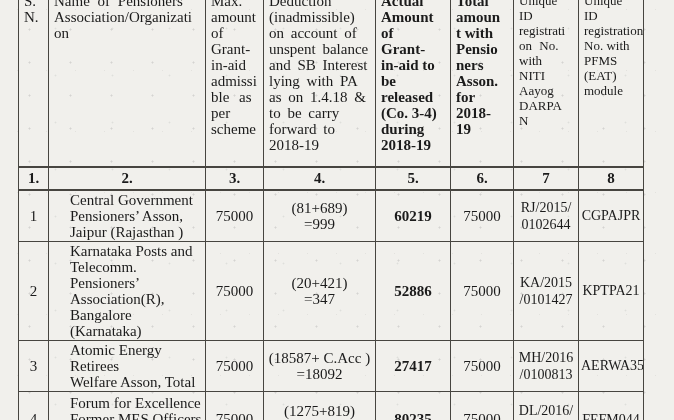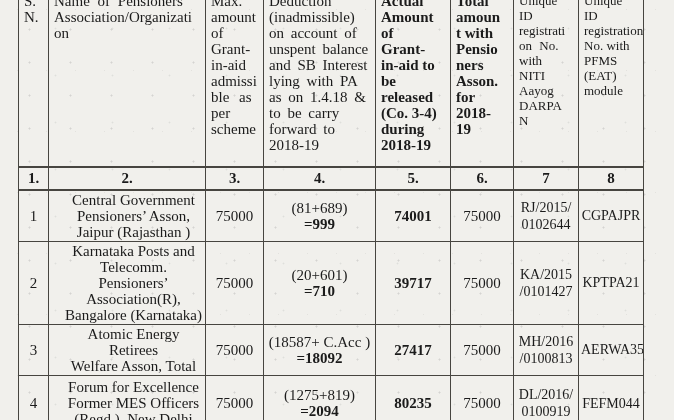--- a/index.html
+++ b/index.html
@@ -44,27 +44,27 @@
   tr.nums{height:22px;}
   tr.nums td{font-weight:bold;text-align:center;line-height:19px;border-bottom:2px solid #474540;}
   tr.r1{height:49px;}
   tr.r2{height:66px;}
   tr.r3{height:35px;}
   tr.r4{height:57px;}
   tr.totals{height:24px;}
   tr.totals td{border-top:2px solid #474540;}
   .c{text-align:center;}
   .b{font-weight:bold;}
-  .name{text-align:center;padding-left:15px;}
+  .name{text-align:left;padding-left:21px;}
   .hsp3{word-spacing:6px;}
   .hsp4{word-spacing:3px;}
   .hsp2{word-spacing:4px;}
   .small{font-size:13px;line-height:15px;}
   .id-cell{font-size:14px;line-height:17px;}
-  .ded .res{display:block;font-weight:bold;}
+  .ded .res{display:block;font-weight:normal;}
   .ded .frm{display:block;}
 </style>
 </head>
 <body>
 
 <div class="page">
   <table class="doc">
     <colgroup>
       <col style="width:30px">
         <col style="width:157px">
@@ -149,36 +149,36 @@
       <td>8</td>
     </tr>
 
     <tr class="r1">
       <td class="c">1</td>
       <td class="name">Central Government
 Pensioners’ Asson,
 Jaipur (Rajasthan )</td>
       <td class="c">75000</td>
       <td class="c ded"><span class="frm">(81+689)</span><span class="res">=999</span></td>
-      <td class="c b">74001</td>
+      <td class="c b">60219</td>
       <td class="c">75000</td>
       <td class="c id-cell">RJ/2015/
 0102644</td>
       <td class="c id-cell">CGPAJPR</td>
     </tr>
 
     <tr class="r2">
       <td class="c">2</td>
       <td class="name">Karnataka Posts and
 Telecomm. Pensioners’
 Association(R),
 Bangalore (Karnataka)</td>
       <td class="c">75000</td>
-      <td class="c ded"><span class="frm">(20+601)</span><span class="res">=710</span></td>
-      <td class="c b">39717</td>
+      <td class="c ded"><span class="frm">(20+421)</span><span class="res">=347</span></td>
+      <td class="c b">52886</td>
       <td class="c">75000</td>
       <td class="c id-cell">KA/2015
 /0101427</td>
       <td class="c id-cell">KPTPA21</td>
     </tr>
 
     <tr class="r3">
       <td class="c">3</td>
       <td class="name">Atomic Energy Retirees
 Welfare Asson, Total</td>

